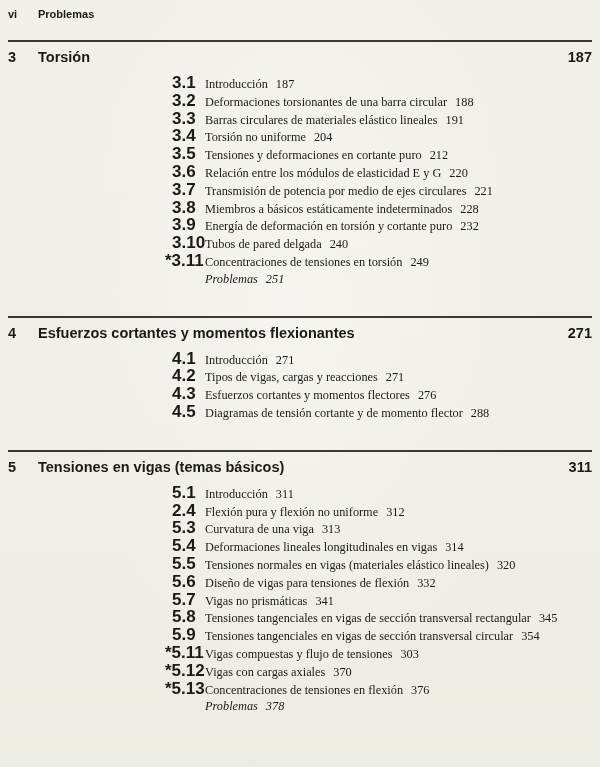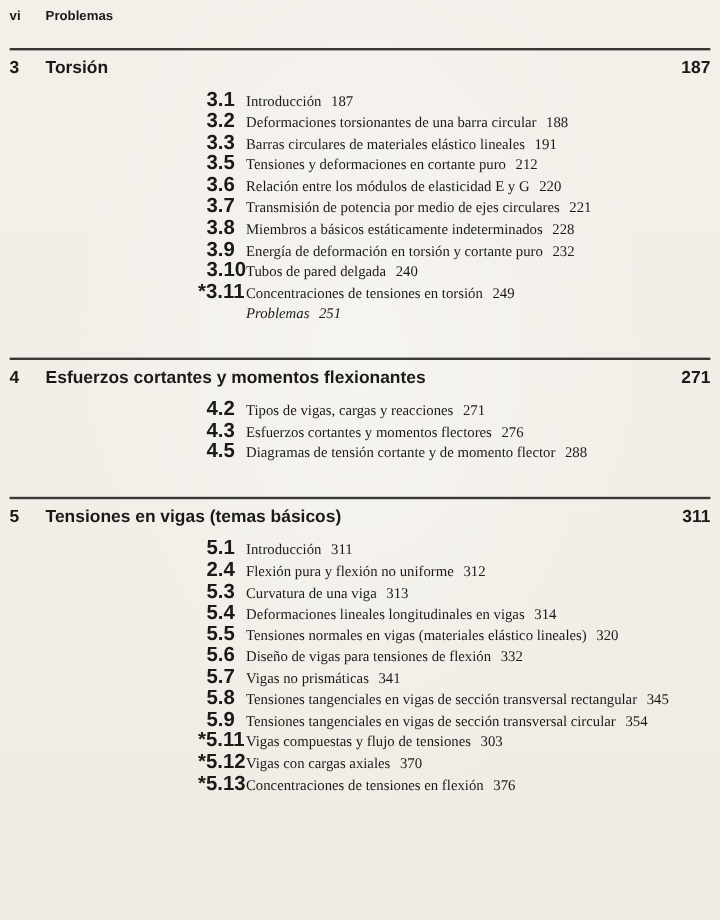--- a/index.html
+++ b/index.html
@@ -106,20 +106,24 @@
   <li class="item">
     <span class="item-num">3.2</span>
     <span class="item-text"><span class="item-title">Deformaciones torsionantes de una barra circular</span><span class="item-page">188</span></span>
   </li>
 
   <li class="item">
     <span class="item-num">3.3</span>
     <span class="item-text"><span class="item-title">Barras circulares de materiales elástico lineales</span><span class="item-page">191</span></span>
   </li>
 
+  <li class="item">
+    <span class="item-num">3.4</span>
+    <span class="item-text"><span class="item-title">Torsión no uniforme</span><span class="item-page">204</span></span>
+  </li>
 
   <li class="item">
     <span class="item-num">3.5</span>
     <span class="item-text"><span class="item-title">Tensiones y deformaciones en cortante puro</span><span class="item-page">212</span></span>
   </li>
 
   <li class="item">
     <span class="item-num">3.6</span>
     <span class="item-text"><span class="item-title">Relación entre los módulos de elasticidad E y G</span><span class="item-page">220</span></span>
   </li>
@@ -157,20 +161,24 @@
   </section>
 
   <section class="chapter">
     <div class="chapter-rule"></div>
     <div class="chapter-heading">
       <span class="ch-num">4</span>
       <span class="ch-title">Esfuerzos cortantes y momentos flexionantes</span>
       <span class="ch-page">271</span>
     </div>
     <ul class="items">
+  <li class="item">
+    <span class="item-num">4.1</span>
+    <span class="item-text"><span class="item-title">Introducción</span><span class="item-page">271</span></span>
+  </li>
 
   <li class="item">
     <span class="item-num">4.2</span>
     <span class="item-text"><span class="item-title">Tipos de vigas, cargas y reacciones</span><span class="item-page">271</span></span>
   </li>
 
   <li class="item">
     <span class="item-num">4.3</span>
     <span class="item-text"><span class="item-title">Esfuerzos cortantes y momentos flectores</span><span class="item-page">276</span></span>
   </li>
@@ -246,17 +254,21 @@
   <li class="item">
     <span class="item-num starred">*5.12</span>
     <span class="item-text"><span class="item-title">Vigas con cargas axiales</span><span class="item-page">370</span></span>
   </li>
 
   <li class="item">
     <span class="item-num starred">*5.13</span>
     <span class="item-text"><span class="item-title">Concentraciones de tensiones en flexión</span><span class="item-page">376</span></span>
   </li>
 
+  <li class="item italic">
+    <span class="item-num"></span>
+    <span class="item-text"><span class="item-title">Problemas</span><span class="item-page">378</span></span>
+  </li>
 </ul>
   </section>
 </div>
 
 </div>
 
 </body></html>

